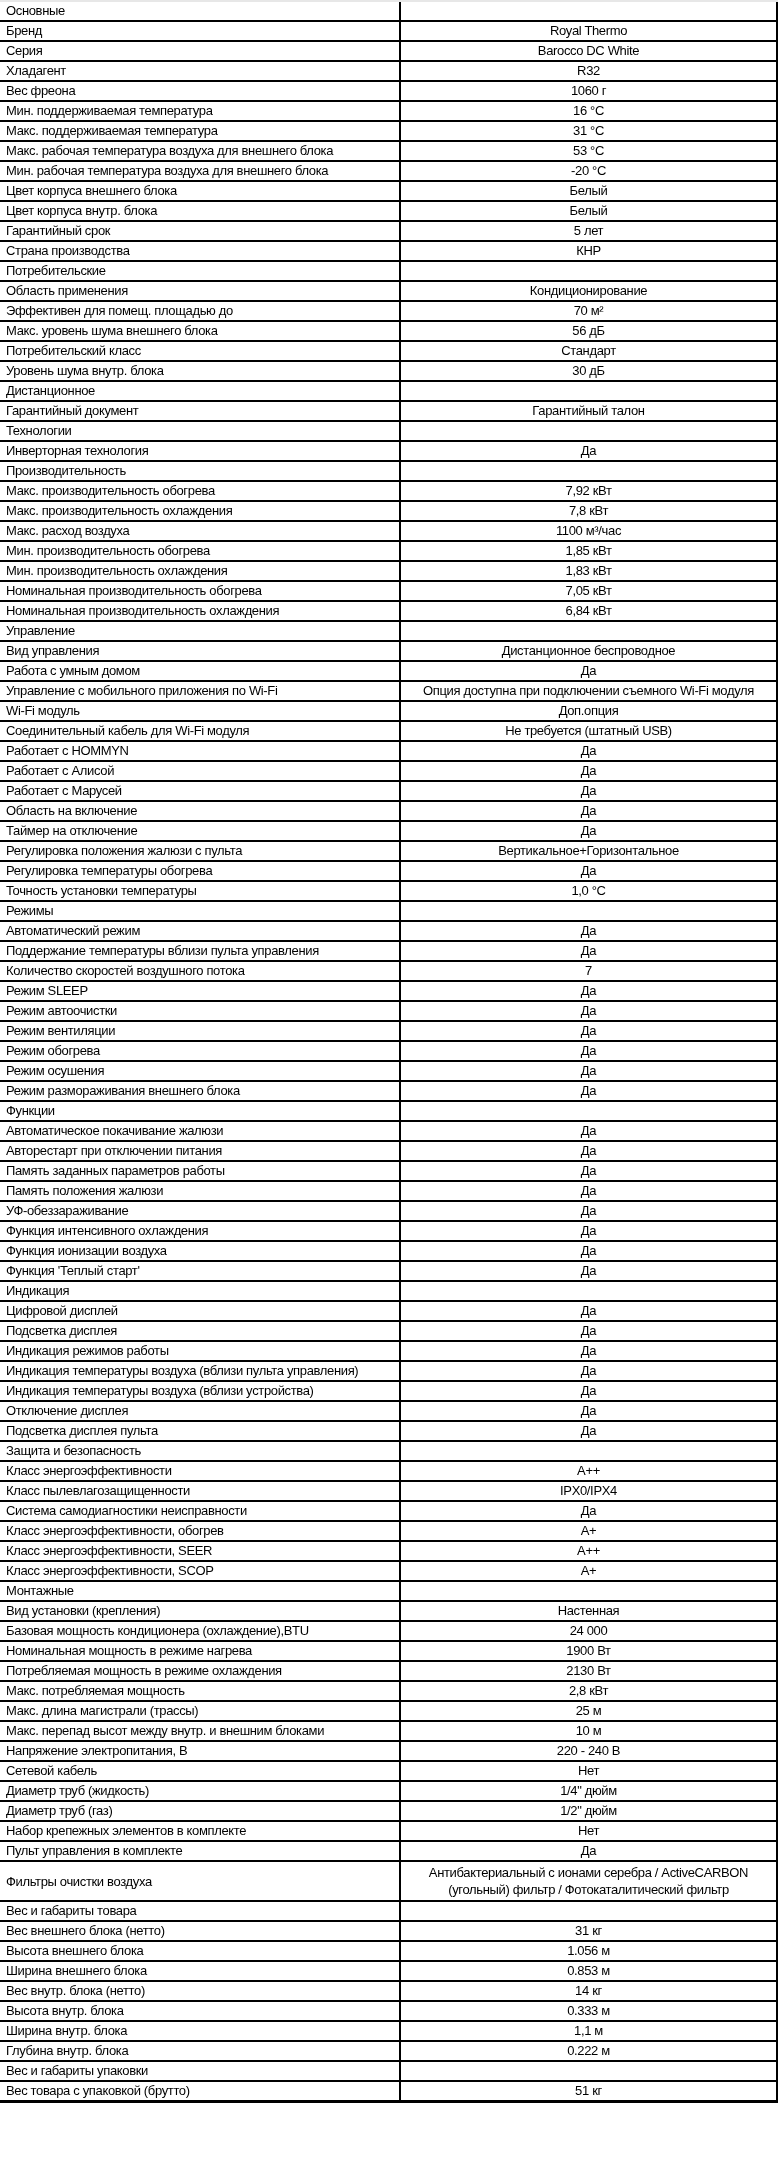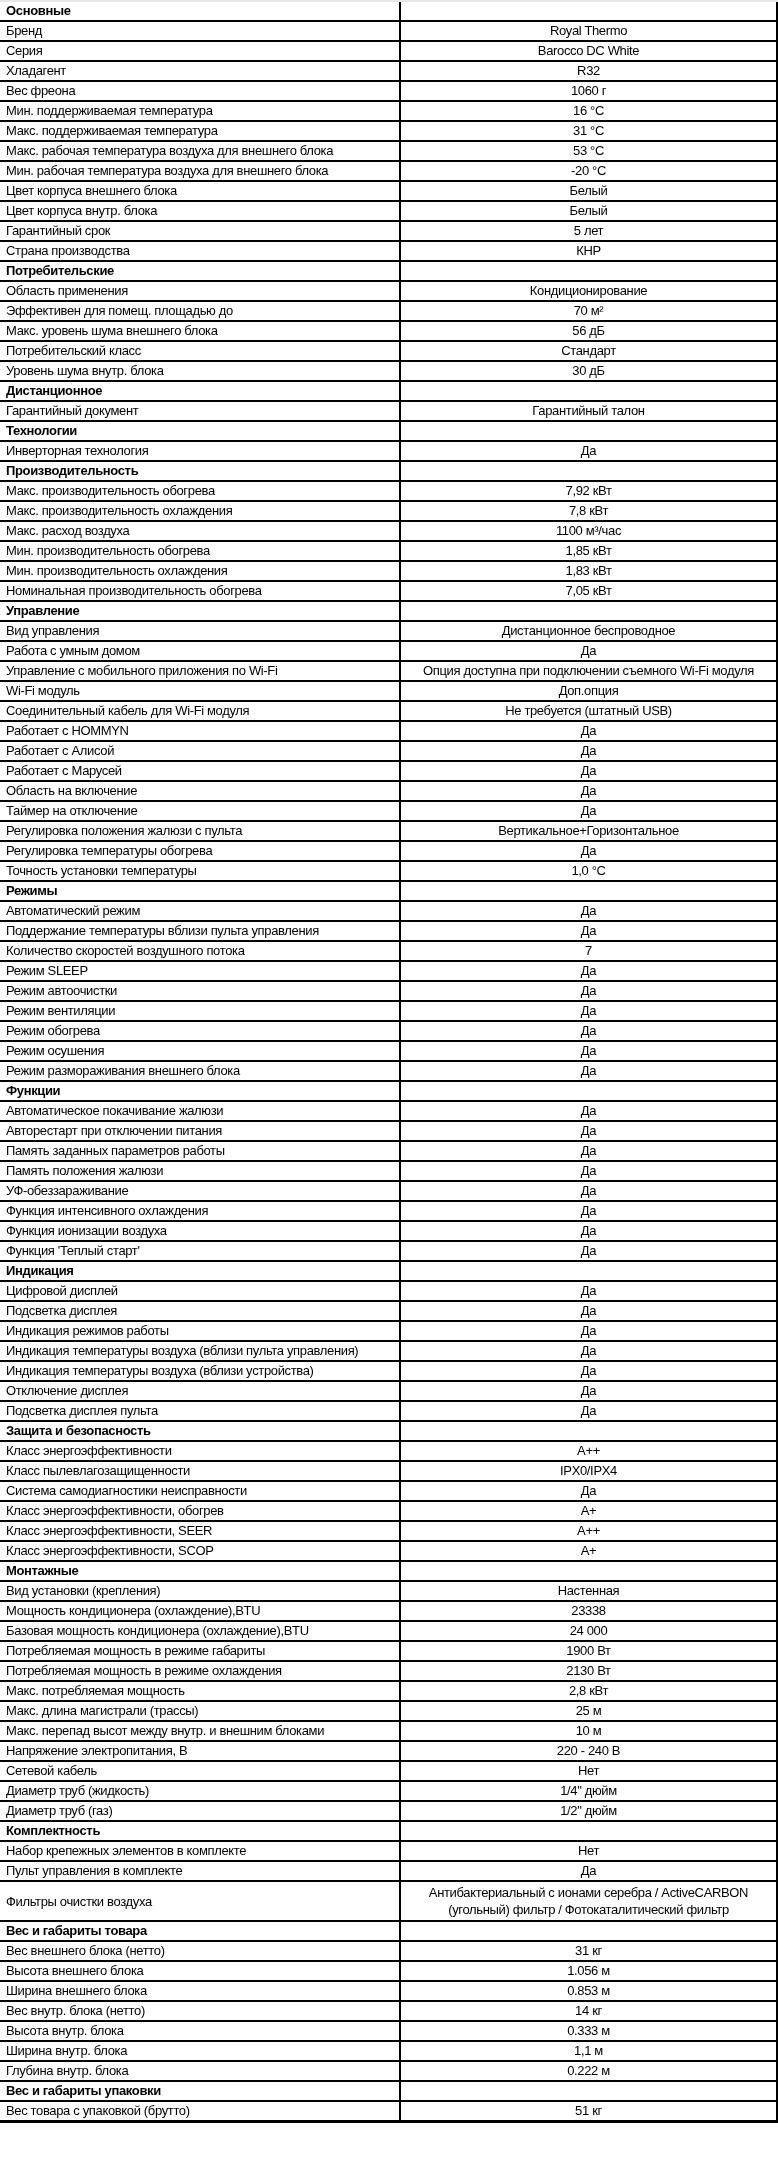--- a/index.html
+++ b/index.html
@@ -41,21 +41,21 @@
   }
   td.label {
     text-align: left;
     border-right: 2px solid #000000;
   }
   td.value {
     text-align: center;
     border-right: 2px solid #000000;
   }
   tr.section-row td.label {
-    font-weight: bold;
+    font-weight: normal;
   }
   tr.tall td.cell {
     height: 40px;
     white-space: normal;
     line-height: 17px;
     padding: 2px 6px;
   }
 </style>
 </head>
 <body>
@@ -181,20 +181,24 @@
           <td class="cell value">1,85 кВт</td>
         </tr>
         <tr>
           <td class="cell label">Мин. производительность охлаждения</td>
           <td class="cell value">1,83 кВт</td>
         </tr>
         <tr>
           <td class="cell label">Номинальная производительность обогрева</td>
           <td class="cell value">7,05 кВт</td>
         </tr>
+        <tr>
+          <td class="cell label">Номинальная производительность охлаждения</td>
+          <td class="cell value">6,84 кВт</td>
+        </tr>
         <tr class="section-row">
           <td class="cell label">Управление</td>
           <td class="cell value"></td>
         </tr>
         <tr>
           <td class="cell label">Вид управления</td>
           <td class="cell value">Дистанционное беспроводное</td>
         </tr>
         <tr>
           <td class="cell label">Работа с умным домом</td>
@@ -382,29 +386,25 @@
         </tr>
         <tr class="section-row">
           <td class="cell label">Монтажные</td>
           <td class="cell value"></td>
         </tr>
         <tr>
           <td class="cell label">Вид установки (крепления)</td>
           <td class="cell value">Настенная</td>
         </tr>
         <tr>
-          <td class="cell label">Мощность кондиционера (охлаждение),BTU</td>
-          <td class="cell value">23338</td>
-        </tr>
-        <tr>
           <td class="cell label">Базовая мощность кондиционера (охлаждение),BTU</td>
           <td class="cell value">24 000</td>
         </tr>
         <tr>
-          <td class="cell label">Потребляемая мощность в режиме габариты</td>
+          <td class="cell label">Номинальная мощность в режиме нагрева</td>
           <td class="cell value">1900 Вт</td>
         </tr>
         <tr>
           <td class="cell label">Потребляемая мощность в режиме охлаждения</td>
           <td class="cell value">2130 Вт</td>
         </tr>
         <tr>
           <td class="cell label">Макс. потребляемая мощность</td>
           <td class="cell value">2,8 кВт</td>
         </tr>
@@ -424,24 +424,20 @@
           <td class="cell label">Сетевой кабель</td>
           <td class="cell value">Нет</td>
         </tr>
         <tr>
           <td class="cell label">Диаметр труб (жидкость)</td>
           <td class="cell value">1/4" дюйм</td>
         </tr>
         <tr>
           <td class="cell label">Диаметр труб (газ)</td>
           <td class="cell value">1/2" дюйм</td>
-        </tr>
-        <tr class="section-row">
-          <td class="cell label">Комплектность</td>
-          <td class="cell value"></td>
         </tr>
         <tr>
           <td class="cell label">Набор крепежных элементов в комплекте</td>
           <td class="cell value">Нет</td>
         </tr>
         <tr>
           <td class="cell label">Пульт управления в комплекте</td>
           <td class="cell value">Да</td>
         </tr>
         <tr class="tall">

